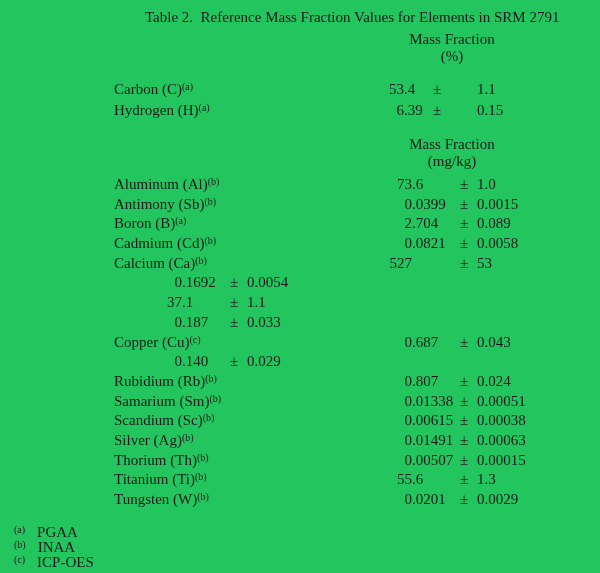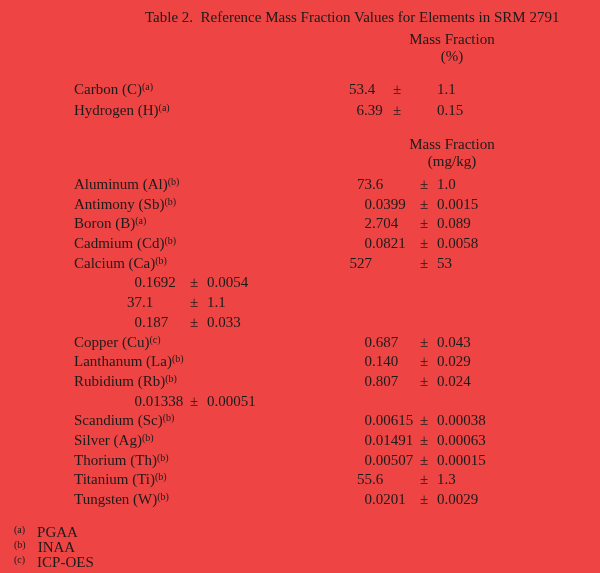--- a/index.html
+++ b/index.html
@@ -4,21 +4,21 @@
 <style>
   html, body {
     margin: 0;
     padding: 0;
     background: #ffffff;
   }
   .page {
     position: relative;
     width: 600px;
     height: 573px;
-    background: #ef4444;
+    background: #22c55e;
     color: #1b1b1b;
     font-family: "Liberation Serif", "DejaVu Serif", serif;
     font-size: 15px;
     overflow: hidden;
   }
   .title {
     position: absolute;
     left: 145px;
     top: 9px;
     line-height: 17px;
@@ -35,21 +35,21 @@
   #hdr-mgkg { top: 136px; }
   .rows {
     position: absolute;
     left: 0;
     right: 0;
   }
   #rows-pct  { top: 79px; }
   #rows-mgkg { top: 175px; }
   .row {
     display: flex;
-    padding-left: 74px;
+    padding-left: 114px;
     white-space: pre;
   }
   #rows-pct  .row { height: 21px;   line-height: 21px; }
   #rows-mgkg .row { height: 19.7px; line-height: 19.7px; }
   .lbl  { width: 230px; white-space: normal; }
   .vint { text-align: right; }
   .vfrac{ text-align: left; }
   #rows-pct  .vint  { width: 60px; }
   #rows-pct  .vfrac { width: 26px; }
   #rows-pct  .sp    { width: 33px; }
@@ -95,23 +95,23 @@
   <div class="rows" id="rows-mgkg">
       <div class="row"><span class="lbl">Aluminum (Al)<span class="sup">(b)</span></span><span class="vint">73</span><span class="vfrac">.6</span><span class="pm">±</span><span class="sp"></span><span class="unc">1.0</span></div>
       <div class="row"><span class="lbl">Antimony (Sb)<span class="sup">(b)</span></span><span class="vint">0</span><span class="vfrac">.0399</span><span class="pm">±</span><span class="sp"></span><span class="unc">0.0015</span></div>
       <div class="row"><span class="lbl">Boron (B)<span class="sup">(a)</span></span><span class="vint">2</span><span class="vfrac">.704</span><span class="pm">±</span><span class="sp"></span><span class="unc">0.089</span></div>
       <div class="row"><span class="lbl">Cadmium (Cd)<span class="sup">(b)</span></span><span class="vint">0</span><span class="vfrac">.0821</span><span class="pm">±</span><span class="sp"></span><span class="unc">0.0058</span></div>
       <div class="row"><span class="lbl">Calcium (Ca)<span class="sup">(b)</span></span><span class="vint">527</span><span class="vfrac"></span><span class="pm">±</span><span class="sp"></span><span class="unc">53</span></div>
       <div class="row"><span class="vint">0</span><span class="vfrac">.1692</span><span class="pm">±</span><span class="sp"></span><span class="unc">0.0054</span></div>
       <div class="row"><span class="vint">37</span><span class="vfrac">.1</span><span class="pm">±</span><span class="sp"></span><span class="unc">1.1</span></div>
       <div class="row"><span class="vint">0</span><span class="vfrac">.187</span><span class="pm">±</span><span class="sp"></span><span class="unc">0.033</span></div>
       <div class="row"><span class="lbl">Copper (Cu)<span class="sup">(c)</span></span><span class="vint">0</span><span class="vfrac">.687</span><span class="pm">±</span><span class="sp"></span><span class="unc">0.043</span></div>
-      <div class="row"><span class="lbl">Lanthanum (La)<span class="sup">(b)</span></span><span class="vint">0</span><span class="vfrac">.140</span><span class="pm">±</span><span class="sp"></span><span class="unc">0.029</span></div>
+      <div class="row"><span class="vint">0</span><span class="vfrac">.140</span><span class="pm">±</span><span class="sp"></span><span class="unc">0.029</span></div>
       <div class="row"><span class="lbl">Rubidium (Rb)<span class="sup">(b)</span></span><span class="vint">0</span><span class="vfrac">.807</span><span class="pm">±</span><span class="sp"></span><span class="unc">0.024</span></div>
-      <div class="row"><span class="vint">0</span><span class="vfrac">.01338</span><span class="pm">±</span><span class="sp"></span><span class="unc">0.00051</span></div>
+      <div class="row"><span class="lbl">Samarium (Sm)<span class="sup">(b)</span></span><span class="vint">0</span><span class="vfrac">.01338</span><span class="pm">±</span><span class="sp"></span><span class="unc">0.00051</span></div>
       <div class="row"><span class="lbl">Scandium (Sc)<span class="sup">(b)</span></span><span class="vint">0</span><span class="vfrac">.00615</span><span class="pm">±</span><span class="sp"></span><span class="unc">0.00038</span></div>
       <div class="row"><span class="lbl">Silver (Ag)<span class="sup">(b)</span></span><span class="vint">0</span><span class="vfrac">.01491</span><span class="pm">±</span><span class="sp"></span><span class="unc">0.00063</span></div>
       <div class="row"><span class="lbl">Thorium (Th)<span class="sup">(b)</span></span><span class="vint">0</span><span class="vfrac">.00507</span><span class="pm">±</span><span class="sp"></span><span class="unc">0.00015</span></div>
       <div class="row"><span class="lbl">Titanium (Ti)<span class="sup">(b)</span></span><span class="vint">55</span><span class="vfrac">.6</span><span class="pm">±</span><span class="sp"></span><span class="unc">1.3</span></div>
       <div class="row"><span class="lbl">Tungsten (W)<span class="sup">(b)</span></span><span class="vint">0</span><span class="vfrac">.0201</span><span class="pm">±</span><span class="sp"></span><span class="unc">0.0029</span></div>
     </div>
 
   <div class="footnotes">
     <div>
       <span class="sup">(a)</span><span class="fn-label">PGAA</span>

